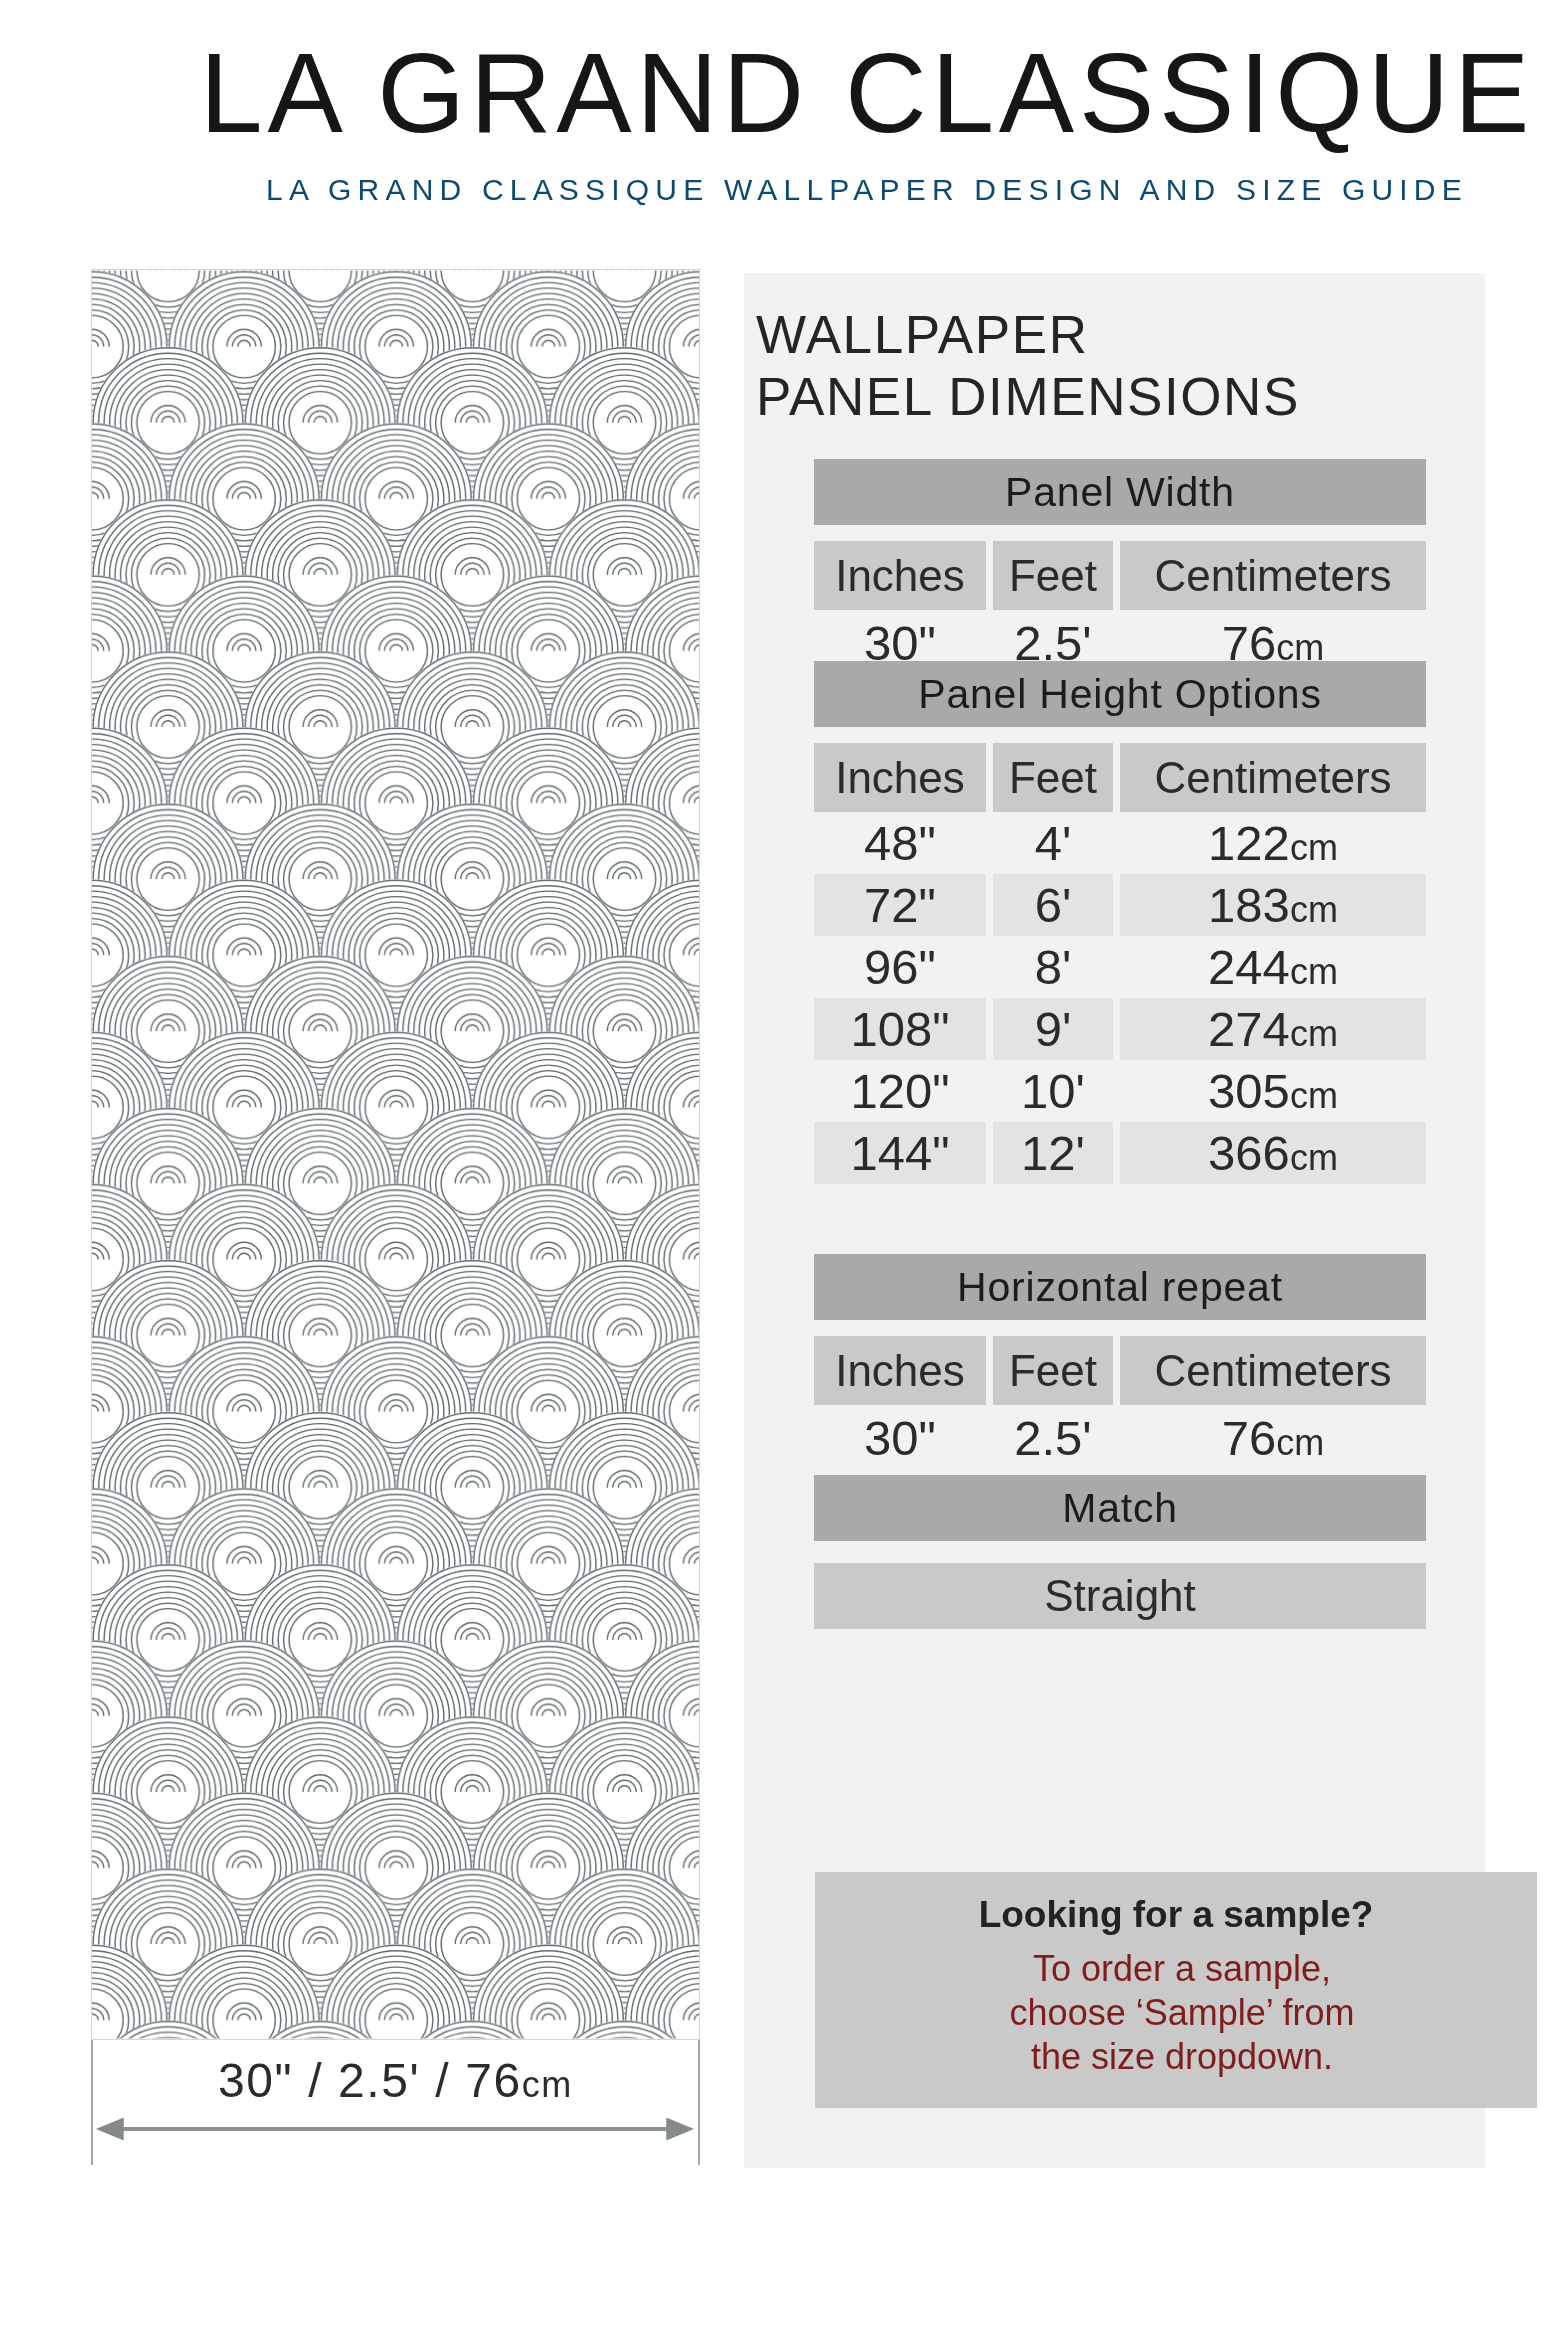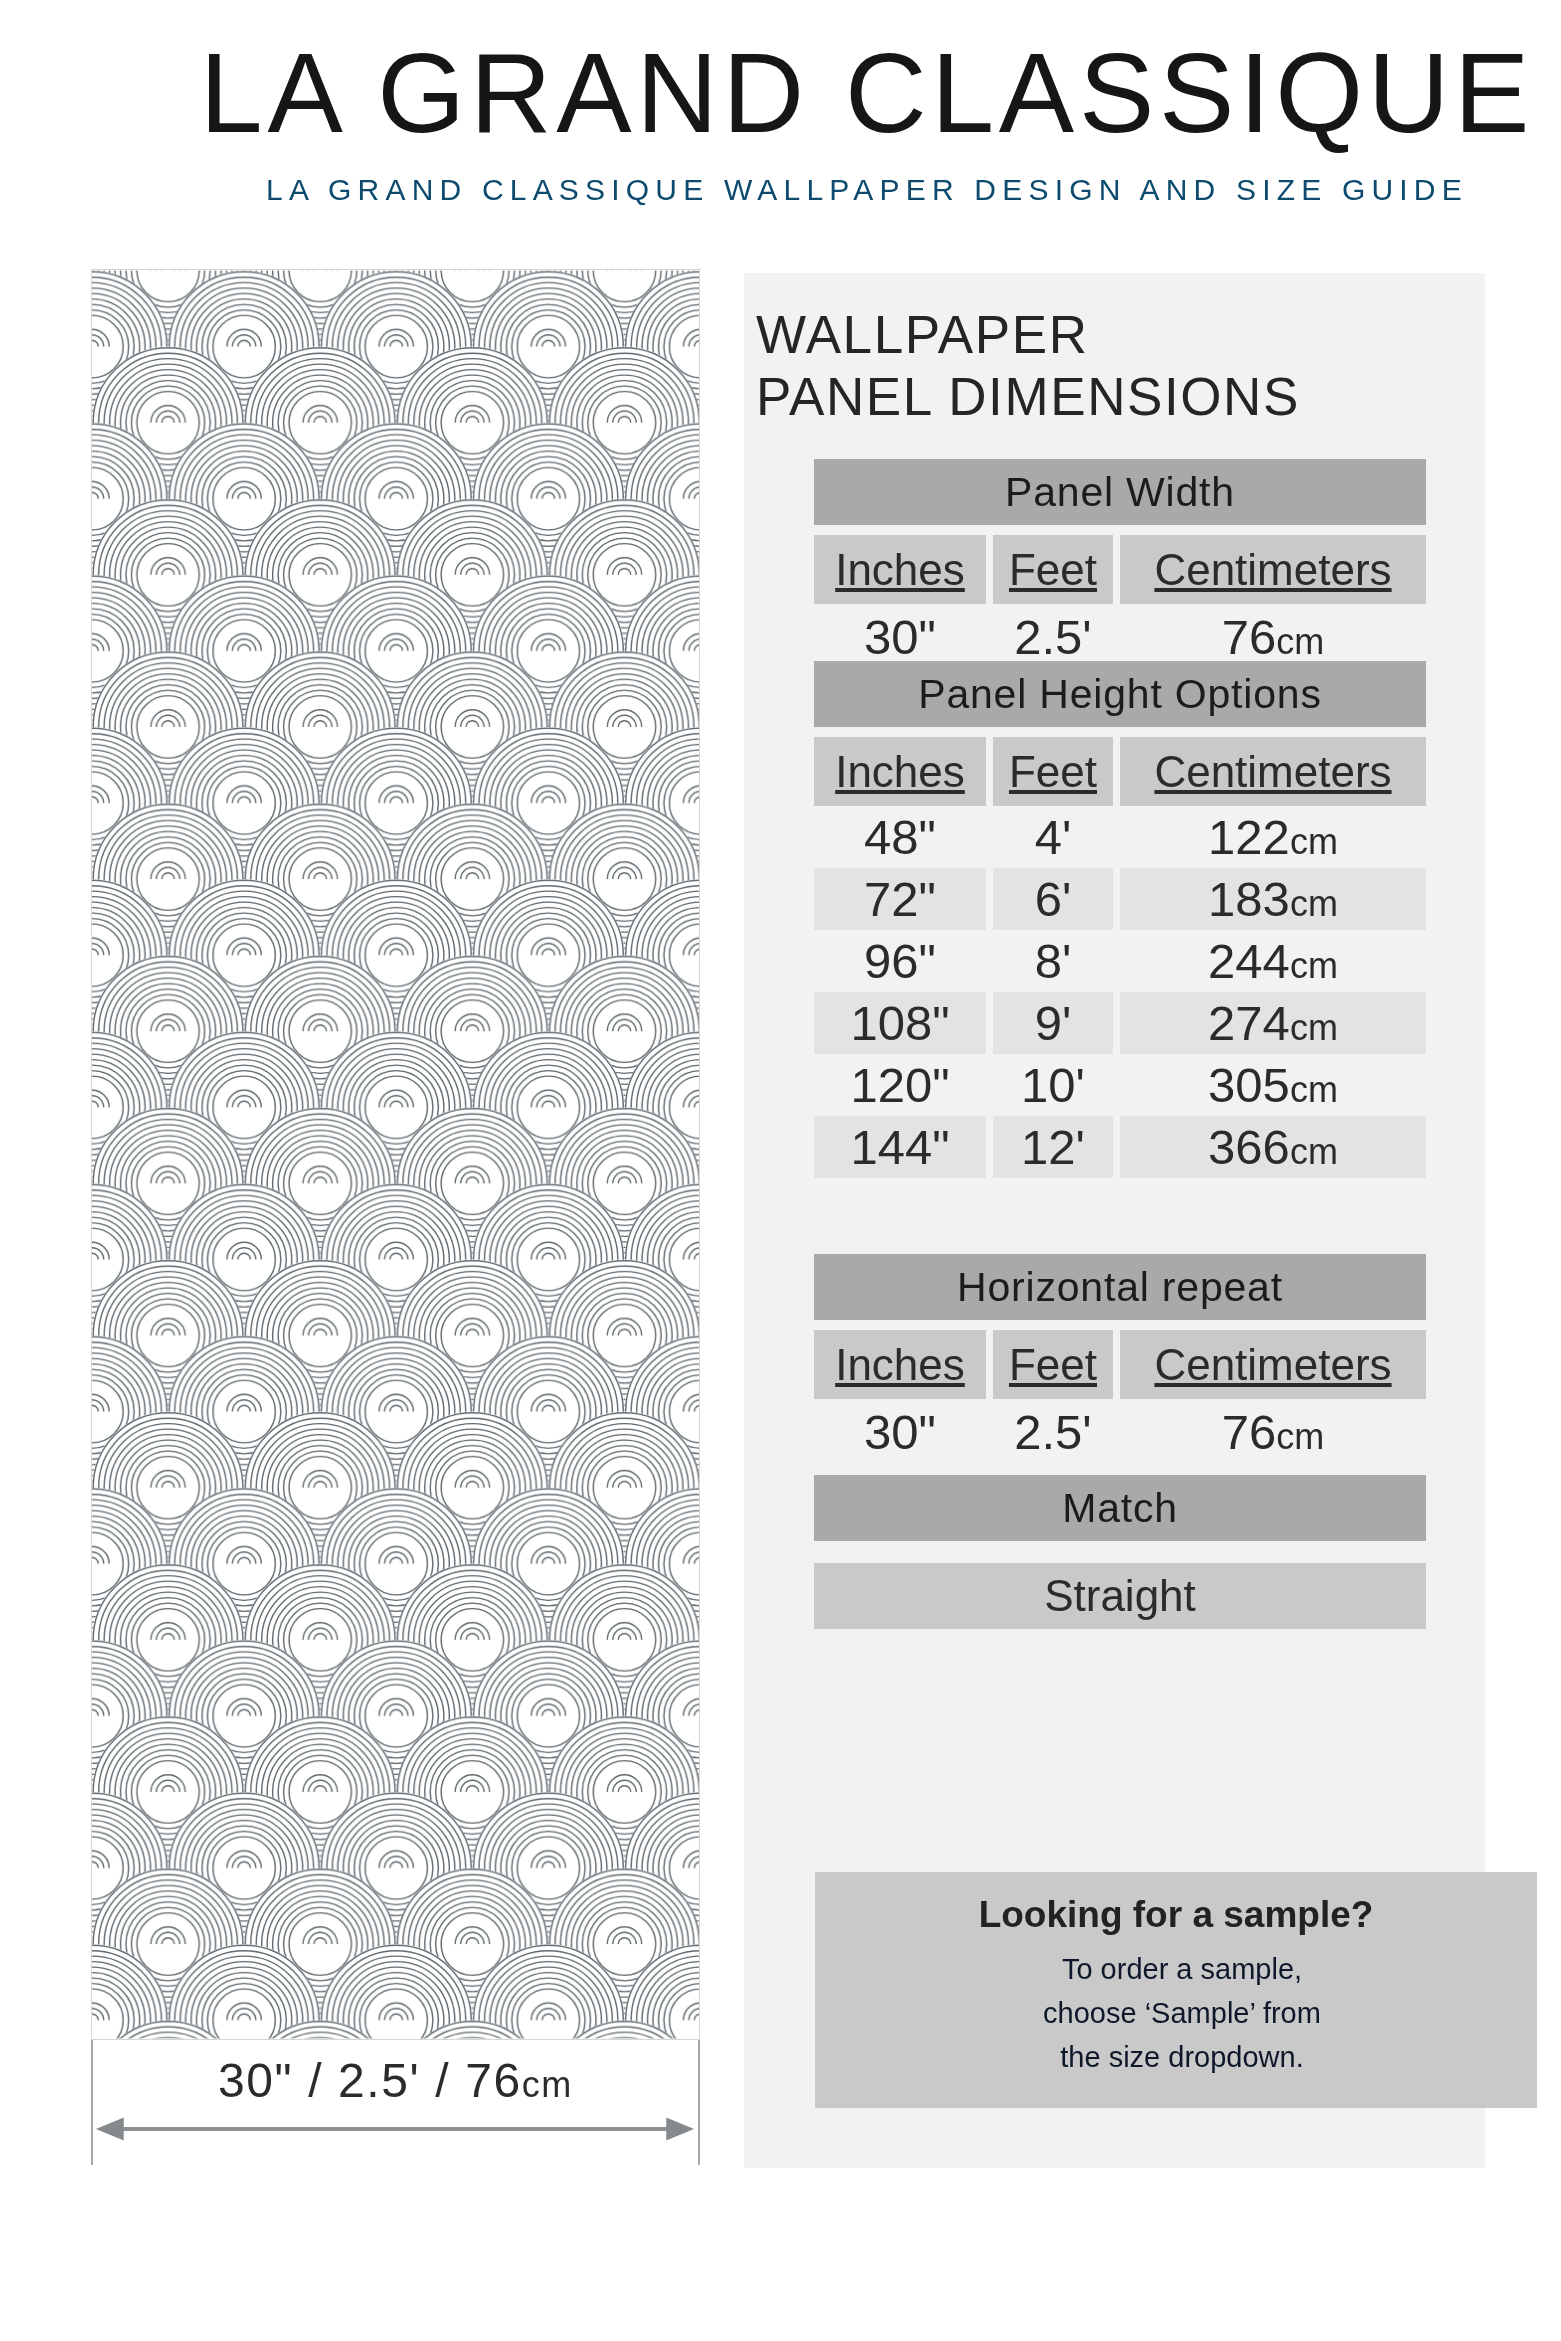--- a/index.html
+++ b/index.html
@@ -26,39 +26,39 @@
 
   
   .right-panel{position:absolute;left:744px;top:273px;width:741px;height:1895px;background:#f2f2f2;}
   .panel-title{position:absolute;top:31px;left:12px;width:100%;
                font-size:53px;line-height:62px;letter-spacing:1.6px;color:#252525;}
 
   .tbl{position:absolute;left:70px;width:612px;}
   .bar{height:66px;line-height:66px;background:#a9a9a9;text-align:center;
        font-weight:normal;font-size:41px;color:#1c1c1c;letter-spacing:0.8px;}
   .cols,.trow{display:grid;grid-template-columns:172px 120px 1fr;column-gap:7px;}
-  .cols{margin-top:10px;text-decoration:underline;}
+  .cols{margin-top:16px;}
   .cols .cell{height:69px;line-height:69px;background:#c9c9c9;text-align:center;
               font-size:44px;color:#2b2b2b;}
   .trow .cell{height:62px;line-height:62px;text-align:center;font-size:49px;color:#2b2b2b;}
   .trow.tall .cell{height:67px;line-height:67px;}
   .trow.even .cell{background:#e3e3e3;}
   .cell .u{font-size:36px;}
   .match-row{margin-top:22px;height:66px;line-height:66px;background:#c9c9c9;text-align:center;
              font-size:44px;color:#2b2b2b;}
 
   .t-panel-width{top:186px;}
   .t-panel-height{top:388px;}
   .t-horizontal-repeat{top:981px;}
   .t-match{top:1202px;}
 
   .sample-box{position:absolute;left:71px;top:1599px;width:722px;height:236px;background:#c9c9c9;
               text-align:center;box-sizing:border-box;padding-top:22px;}
   .sample-title{font-size:37px;font-weight:bold;color:#222;margin-bottom:11px;}
-  .sample-line{font-size:29px;line-height:44px;color:#0f172a;padding-left:12px;}
+  .sample-line{font-size:36px;line-height:44px;color:#7f1d1d;padding-left:12px;}
 </style>
 </head>
 <body>
 
 <div class="page">
 
   <div class="header">
     <div class="brand-title">LA GRAND CLASSIQUE</div>
     <div class="guide-subtitle">LA GRAND CLASSIQUE WALLPAPER DESIGN AND SIZE GUIDE</div>
   </div>

